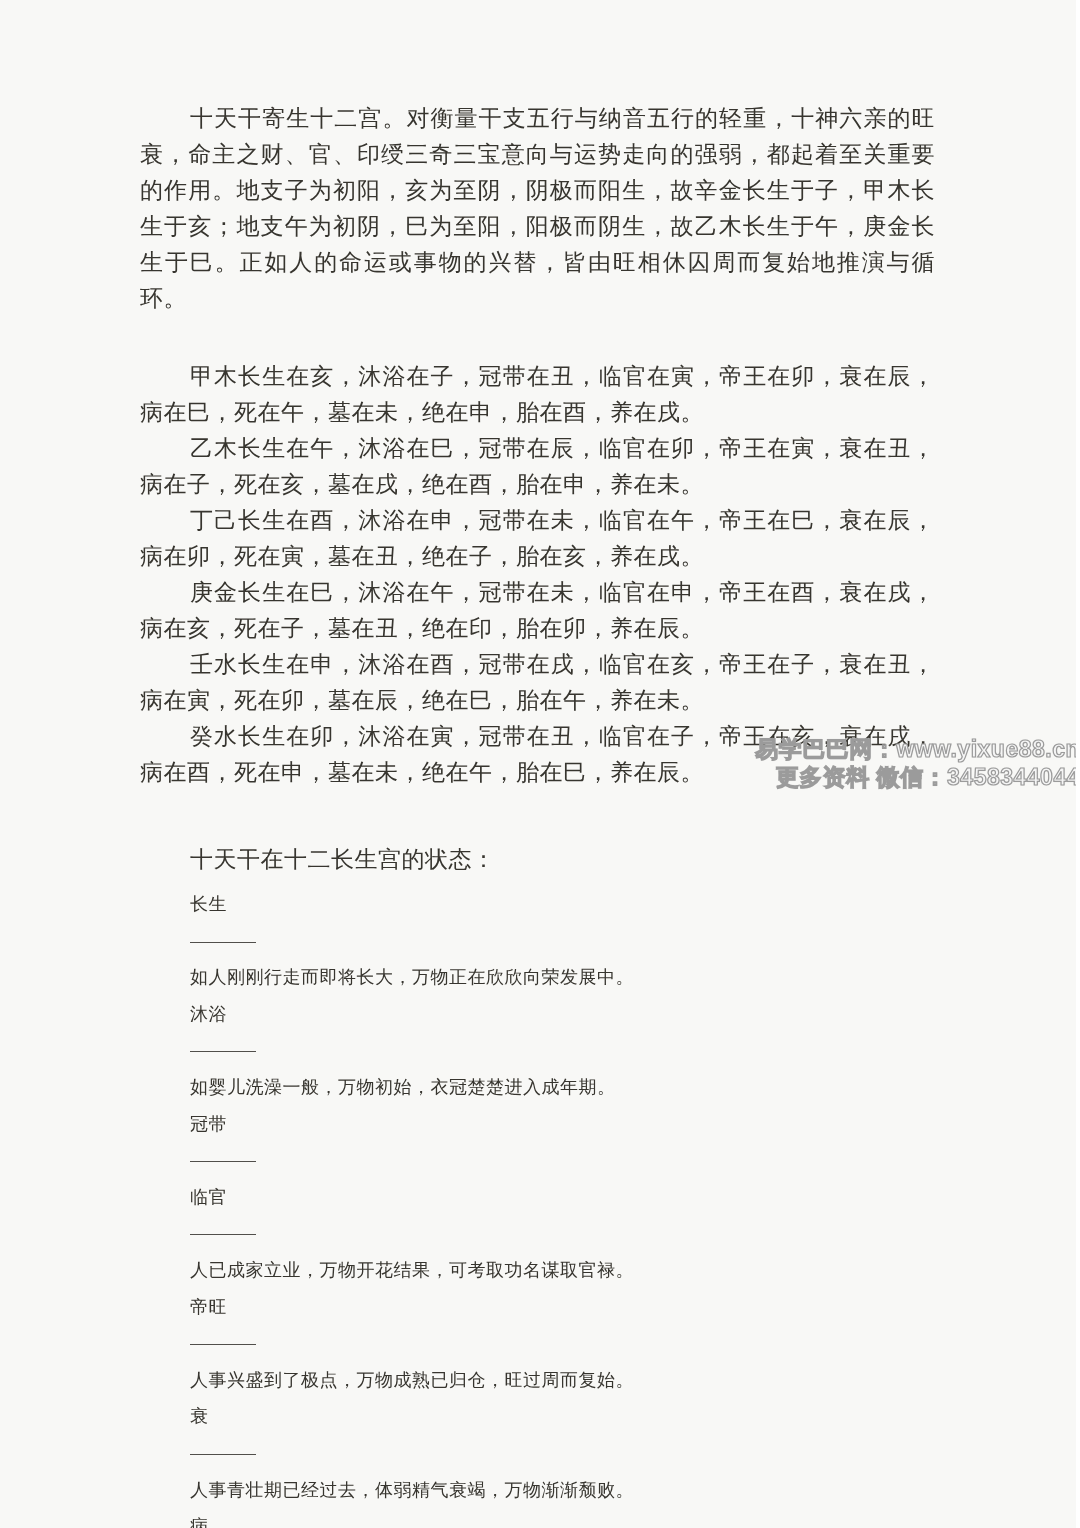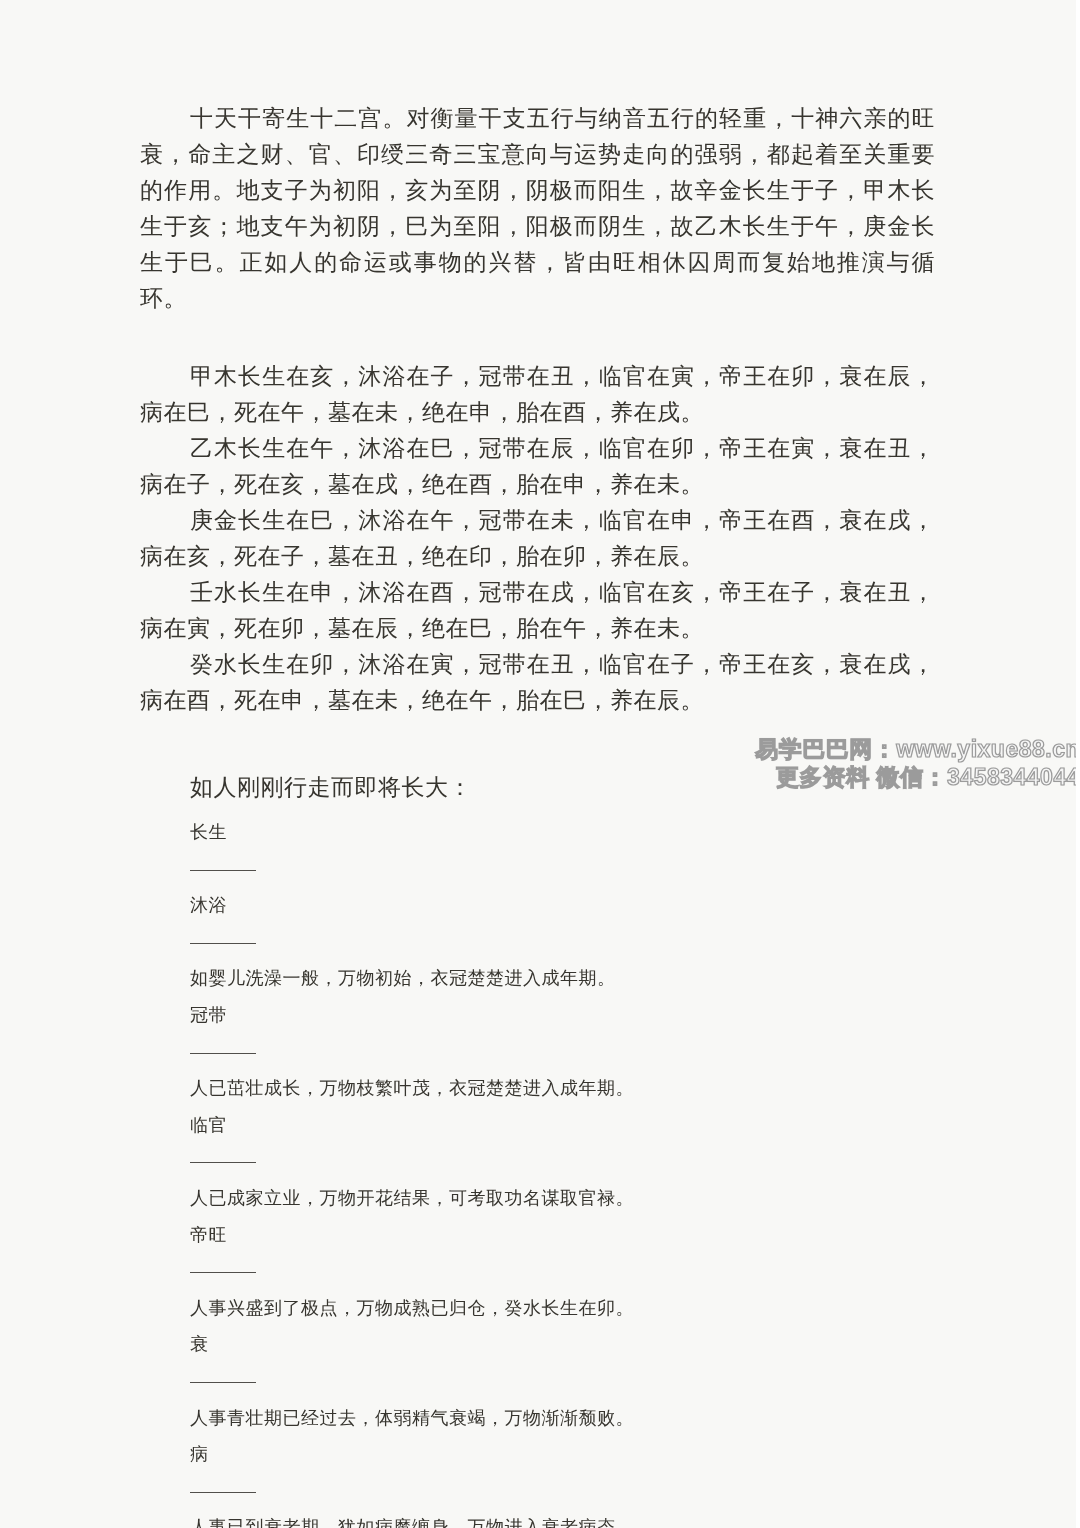--- a/index.html
+++ b/index.html
@@ -86,52 +86,53 @@
 
 <div class="page">
   <div class="content">
 
     <p class="para intro">十天干寄生十二宫。对衡量干支五行与纳音五行的轻重，十神六亲的旺衰，命主之财、官、印绶三奇三宝意向与运势走向的强弱，都起着至关重要的作用。地支子为初阳，亥为至阴，阴极而阳生，故辛金长生于子，甲木长生于亥；地支午为初阴，巳为至阳，阳极而阴生，故乙木长生于午，庚金长生于巳。正如人的命运或事物的兴替，皆由旺相休囚周而复始地推演与循环。</p>
 
     <div class="stems">
 
     <p class="para stem">甲木长生在亥，沐浴在子，冠带在丑，临官在寅，帝王在卯，衰在辰，病在巳，死在午，墓在未，绝在申，胎在酉，养在戌。</p>
         <p class="para stem">乙木长生在午，沐浴在巳，冠带在辰，临官在卯，帝王在寅，衰在丑，病在子，死在亥，墓在戌，绝在酉，胎在申，养在未。</p>
+        <p class="para stem">丁己长生在酉，沐浴在申，冠带在未，临官在午，帝王在巳，衰在辰，病在卯，死在寅，墓在丑，绝在子，胎在亥，养在戌。</p>
         <p class="para stem">庚金长生在巳，沐浴在午，冠带在未，临官在申，帝王在酉，衰在戌，病在亥，死在子，墓在丑，绝在印，胎在卯，养在辰。</p>
         <p class="para stem">壬水长生在申，沐浴在酉，冠带在戌，临官在亥，帝王在子，衰在丑，病在寅，死在卯，墓在辰，绝在巳，胎在午，养在未。</p>
         <p class="para stem">癸水长生在卯，沐浴在寅，冠带在丑，临官在子，帝王在亥，衰在戌，病在酉，死在申，墓在未，绝在午，胎在巳，养在辰。</p>
       </div>
 
-    <p class="states-heading">如人刚刚行走而即将长大：</p>
+    <p class="states-heading">十天干在十二长生宫的状态：</p>
 
     <div class="states">
 
     <div class="state-row">
           <span class="state-term">长生</span>
           <span class="state-dash">————</span>
+          <span class="state-desc">如人刚刚行走而即将长大，万物正在欣欣向荣发展中。</span>
         </div>
         <div class="state-row">
           <span class="state-term">沐浴</span>
           <span class="state-dash">————</span>
           <span class="state-desc">如婴儿洗澡一般，万物初始，衣冠楚楚进入成年期。</span>
         </div>
         <div class="state-row">
           <span class="state-term">冠带</span>
           <span class="state-dash">————</span>
-          <span class="state-desc">人已茁壮成长，万物枝繁叶茂，衣冠楚楚进入成年期。</span>
         </div>
         <div class="state-row">
           <span class="state-term">临官</span>
           <span class="state-dash">————</span>
           <span class="state-desc">人已成家立业，万物开花结果，可考取功名谋取官禄。</span>
         </div>
         <div class="state-row">
           <span class="state-term">帝旺</span>
           <span class="state-dash">————</span>
-          <span class="state-desc">人事兴盛到了极点，万物成熟已归仓，癸水长生在卯。</span>
+          <span class="state-desc">人事兴盛到了极点，万物成熟已归仓，旺过周而复始。</span>
         </div>
         <div class="state-row">
           <span class="state-term">衰</span>
           <span class="state-dash">————</span>
           <span class="state-desc">人事青壮期已经过去，体弱精气衰竭，万物渐渐颓败。</span>
         </div>
         <div class="state-row">
           <span class="state-term">病</span>
           <span class="state-dash">————</span>
           <span class="state-desc">人事已到衰老期，犹如病魔缠身，万物进入衰老病态。</span>

